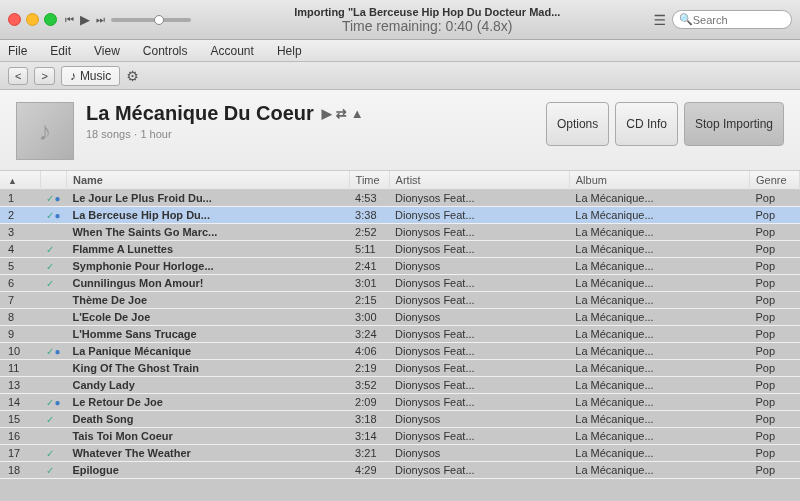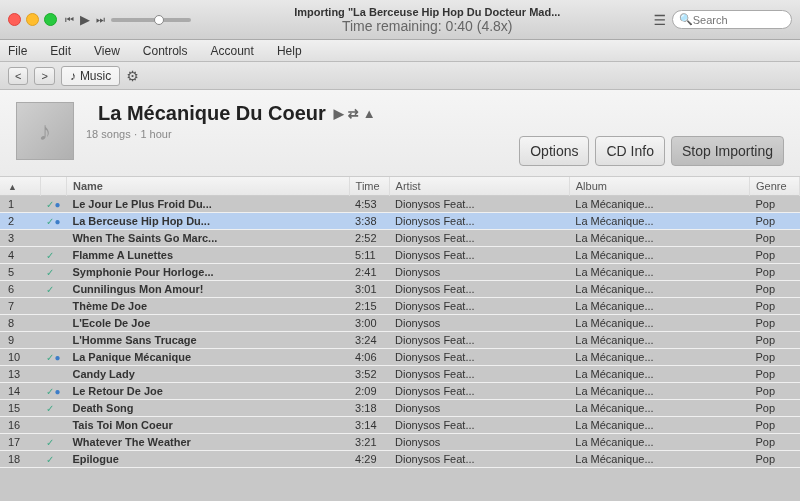--- a/index.html
+++ b/index.html
@@ -174,38 +174,36 @@
       color: #999;
     }
     .album-info { flex: 1; }
     .album-title {
       font-size: 20px;
       font-weight: bold;
       color: #222;
       display: flex;
       align-items: center;
       gap: 8px;
-      margin-left: 12px;
     }
     .album-title-icons { display: flex; gap: 4px; align-items: center; font-size: 13px; color: #666; }
     .album-subtitle { font-size: 11px; color: #888; margin-top: 3px; }
     .album-buttons {
       display: flex;
       gap: 6px;
       align-items: center;
     }
     .action-btn {
       background: linear-gradient(to bottom, #f5f5f5, #e0e0e0);
       border: 1px solid #aaa;
       border-radius: 4px;
-      font-size: 14px;
-      padding: 6px 10px;
+      font-size: 12px;
+      padding: 14px 10px;
       cursor: pointer;
       color: #333;
-      margin-top: 34px;
     }
     .action-btn.active {
       background: linear-gradient(to bottom, #d0d0d0, #bcbcbc);
     }
 
     
     .track-table { width: 100%; border-collapse: collapse; }
     .track-table thead tr {
       background: linear-gradient(to bottom, #f5f5f5, #e8e8e8);
       border-bottom: 1px solid #ccc;
@@ -430,20 +428,29 @@
           <tr>
     <td class="num-col">10</td>
     <td class="status-col"><span style="color:#4a8; font-size:10px;">✓</span><span style="color:#3d7dc8; font-size:10px;">●</span></td>
     <td class="name-col" style="max-width:160px; overflow:hidden; text-overflow:ellipsis; white-space:nowrap;">La Panique Mécanique</td>
     <td class="time-col">4:06</td>
     <td class="artist-col" style="max-width:100px; overflow:hidden; text-overflow:ellipsis; white-space:nowrap;">Dionysos Feat...</td>
     <td class="album-col" style="max-width:100px; overflow:hidden; text-overflow:ellipsis; white-space:nowrap;">La Mécanique...</td>
     <td class="genre-col">Pop</td>
   </tr>
           <tr>
+    <td class="num-col">11</td>
+    <td class="status-col"></td>
+    <td class="name-col" style="max-width:160px; overflow:hidden; text-overflow:ellipsis; white-space:nowrap;">King Of The Ghost Train</td>
+    <td class="time-col">2:19</td>
+    <td class="artist-col" style="max-width:100px; overflow:hidden; text-overflow:ellipsis; white-space:nowrap;">Dionysos Feat...</td>
+    <td class="album-col" style="max-width:100px; overflow:hidden; text-overflow:ellipsis; white-space:nowrap;">La Mécanique...</td>
+    <td class="genre-col">Pop</td>
+  </tr>
+          <tr>
     <td class="num-col">13</td>
     <td class="status-col"></td>
     <td class="name-col" style="max-width:160px; overflow:hidden; text-overflow:ellipsis; white-space:nowrap;">Candy Lady</td>
     <td class="time-col">3:52</td>
     <td class="artist-col" style="max-width:100px; overflow:hidden; text-overflow:ellipsis; white-space:nowrap;">Dionysos Feat...</td>
     <td class="album-col" style="max-width:100px; overflow:hidden; text-overflow:ellipsis; white-space:nowrap;">La Mécanique...</td>
     <td class="genre-col">Pop</td>
   </tr>
           <tr>
     <td class="num-col">14</td>

